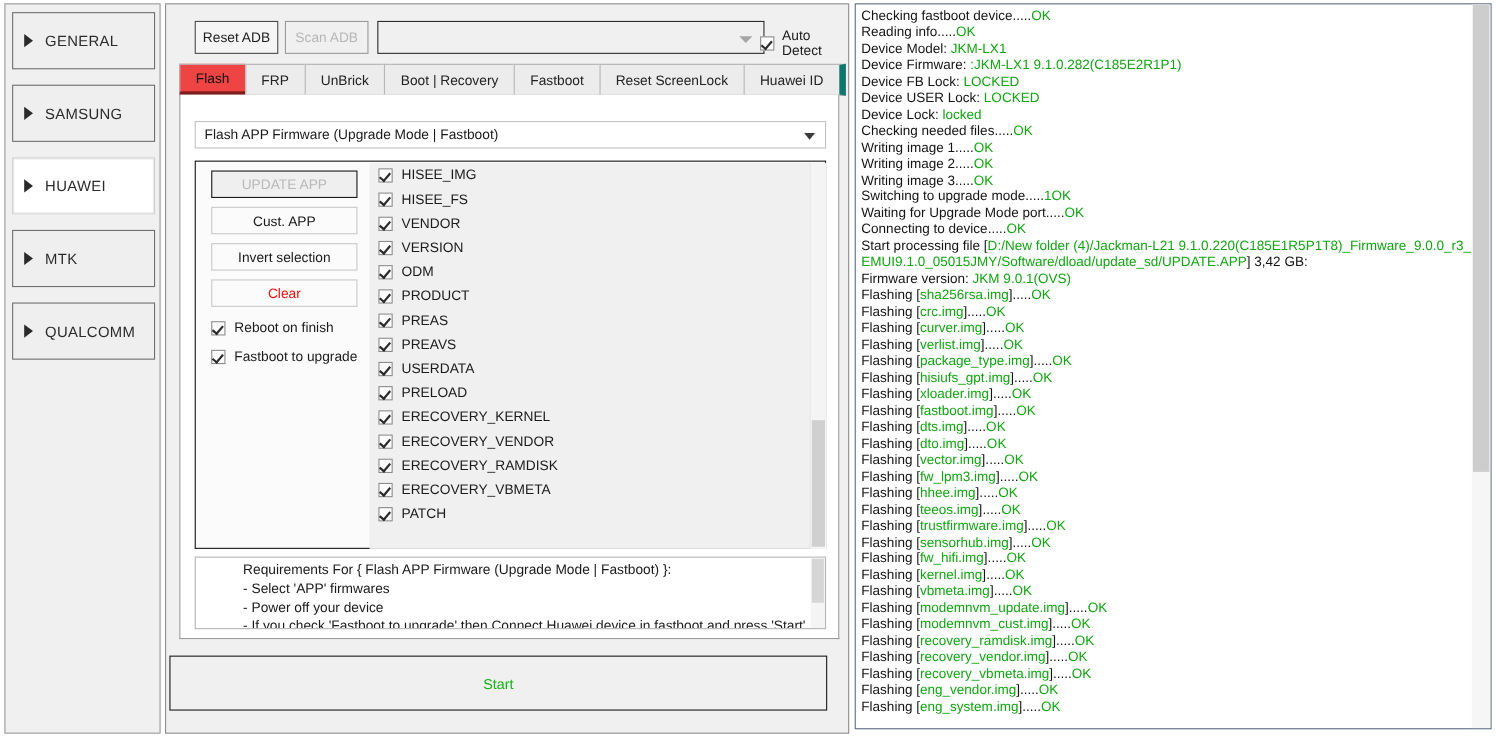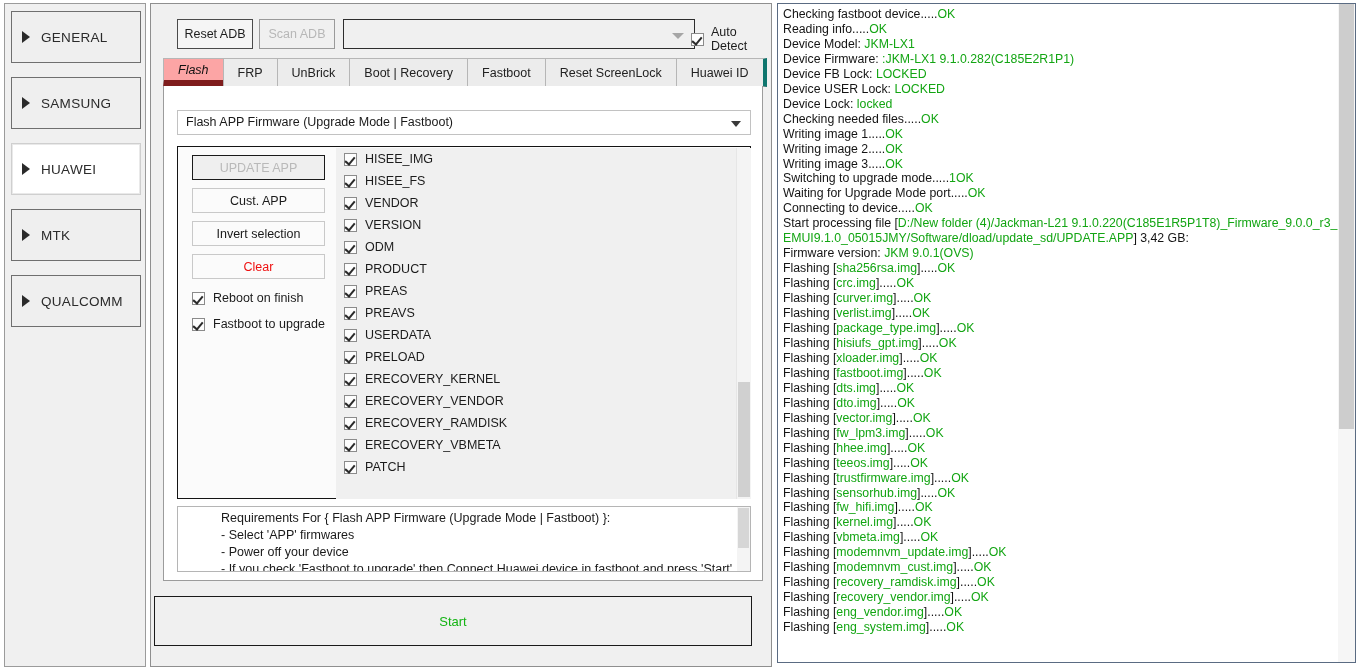--- a/index.html
+++ b/index.html
@@ -146,26 +146,25 @@
     background: #ececec;
     border: 1px solid #b6b6b6;
     border-bottom: 1px solid #9c9c9c;
     border-right: none;
     font-size: 12.5px;
     color: #222;
     display: flex; align-items: center; justify-content: center;
     cursor: pointer;
     white-space: nowrap;
   }
-  .tab:last-child { border-right: 4px solid #0f766e; }
+  .tab:last-child { border-right: 6px solid #0f766e; }
   .tab.active {
-    background: #fca5a5;
-    border-bottom: 7px solid #7f1d1d;
+    background: #ef4444;
+    border-bottom: 4px solid #7f1d1d;
     color: #111;
-    font-style: italic;
   }
 
   
   .tabpage {
     position: absolute;
     left: 12px; top: 82px;
     width: 600px; height: 495px;
     background: #ffffff;
     border: 1px solid #9c9c9c;
     border-top: none;
@@ -550,20 +549,21 @@
         <div class="log-line"><span>Flashing [</span><span class="g">teeos.img</span><span>].....</span><span class="g">OK</span></div>
         <div class="log-line"><span>Flashing [</span><span class="g">trustfirmware.img</span><span>].....</span><span class="g">OK</span></div>
         <div class="log-line"><span>Flashing [</span><span class="g">sensorhub.img</span><span>].....</span><span class="g">OK</span></div>
         <div class="log-line"><span>Flashing [</span><span class="g">fw_hifi.img</span><span>].....</span><span class="g">OK</span></div>
         <div class="log-line"><span>Flashing [</span><span class="g">kernel.img</span><span>].....</span><span class="g">OK</span></div>
         <div class="log-line"><span>Flashing [</span><span class="g">vbmeta.img</span><span>].....</span><span class="g">OK</span></div>
         <div class="log-line"><span>Flashing [</span><span class="g">modemnvm_update.img</span><span>].....</span><span class="g">OK</span></div>
         <div class="log-line"><span>Flashing [</span><span class="g">modemnvm_cust.img</span><span>].....</span><span class="g">OK</span></div>
         <div class="log-line"><span>Flashing [</span><span class="g">recovery_ramdisk.img</span><span>].....</span><span class="g">OK</span></div>
         <div class="log-line"><span>Flashing [</span><span class="g">recovery_vendor.img</span><span>].....</span><span class="g">OK</span></div>
+        <div class="log-line"><span>Flashing [</span><span class="g">recovery_vbmeta.img</span><span>].....</span><span class="g">OK</span></div>
         <div class="log-line"><span>Flashing [</span><span class="g">eng_vendor.img</span><span>].....</span><span class="g">OK</span></div>
         <div class="log-line"><span>Flashing [</span><span class="g">eng_system.img</span><span>].....</span><span class="g">OK</span></div>
       </div>
     <div class="log-sb">
       <div class="log-sb-thumb"></div>
     </div>
   </div>
 
 </div>
 

